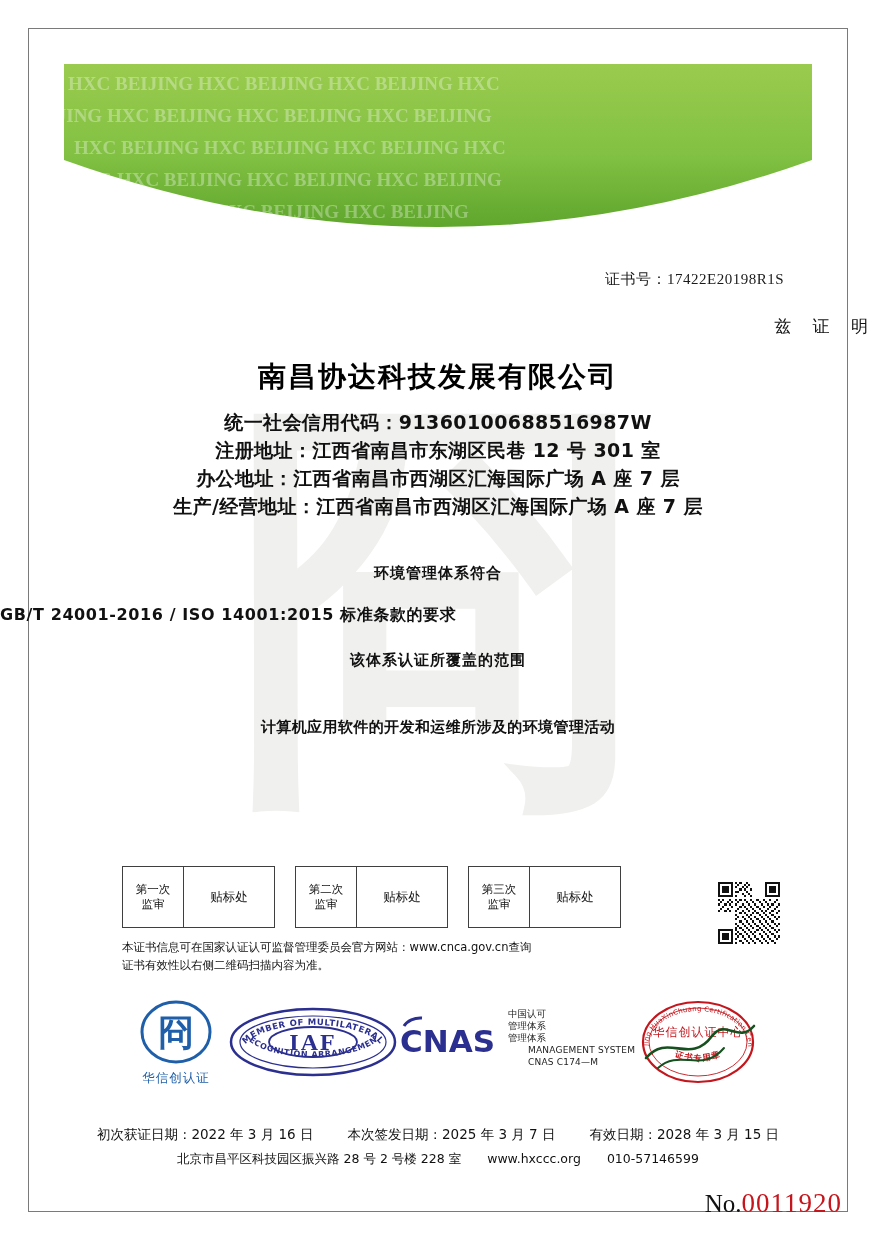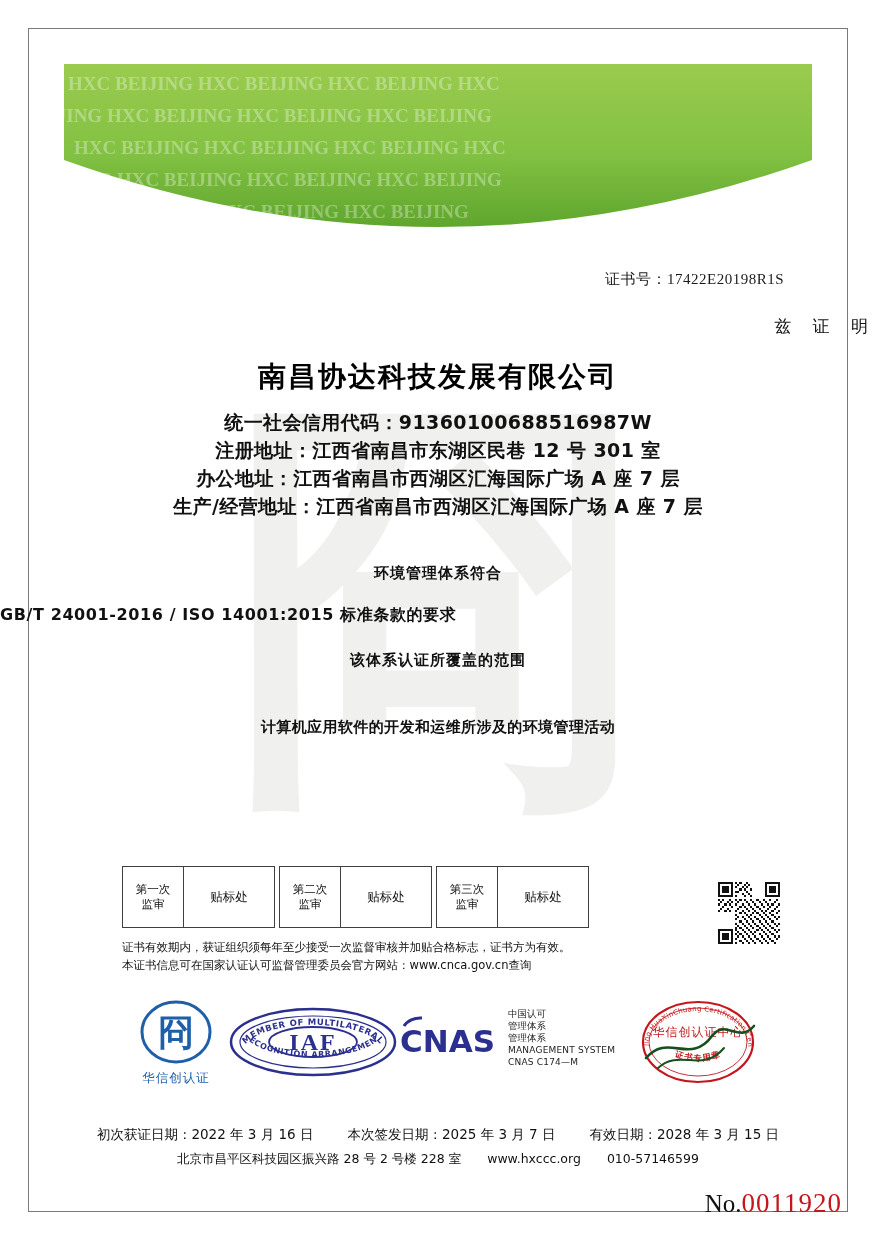--- a/index.html
+++ b/index.html
@@ -175,21 +175,21 @@
     color: #111;
     margin-top: 32px;
   }
 
   
   .audit-boxes {
     position: absolute;
     left: 122px;
     top: 866px;
     display: flex;
-    gap: 4px;
+    gap: 20px;
   }
   .audit-group {
     display: flex;
     border: 1px solid #3f3f3f;
     height: 62px;
     box-sizing: border-box;
   }
   .audit-label {
     width: 60px;
     border-right: 1px solid #3f3f3f;
@@ -264,21 +264,21 @@
     height: 52px;
   }
   .cnas-text {
     position: absolute;
     left: 398px; top: 10px;
     font-family: "DejaVu Sans", sans-serif;
     font-size: 9.5px;
     line-height: 12px;
     color: #222;
   }
-  .cnas-text .en { font-size: 9px; letter-spacing: 0.2px; }
+  .cnas-text .en { font-size: 9px; letter-spacing: 0.2px; margin-left: 20px; }
   .seal {
     position: absolute;
     left: 518px; top: -2px;
     width: 140px;
     height: 92px;
   }
 
   .footer-dates {
     position: absolute;
     left: 0; right: 0;
@@ -582,22 +582,22 @@
           <rect x="11" y="28" width="1" height="1"></rect>
           <rect x="14" y="28" width="1" height="1"></rect>
           <rect x="17" y="28" width="1" height="1"></rect>
           <rect x="20" y="28" width="1" height="1"></rect>
           <rect x="23" y="28" width="1" height="1"></rect>
           <rect x="26" y="28" width="1" height="1"></rect>
       </g>
     </svg>
 
     <div class="notes">
-      <div>证书有效期内，获证组织须每年至少接受一次监督审核并加贴合格标志，证书方为有效。</div>
       <div>本证书信息可在国家认证认可监督管理委员会官方网站：www.cnca.gov.cn查询</div>
+      <div>证书有效性以右侧二维码扫描内容为准。</div>
     </div>
 
     <div class="logos">
 
       <div class="logo-hx">
         <svg width="74" height="64" viewBox="0 0 74 64">
           <ellipse cx="37" cy="32" rx="34" ry="30" fill="none" stroke="#1f5fa9" stroke-width="3"></ellipse>
           <text x="37" y="45" text-anchor="middle" font-family="DejaVu Sans, sans-serif" font-size="36" font-weight="bold" fill="#1f5fa9">冏</text>
         </svg>
         <div class="logo-hx-caption">华信创认证</div>

